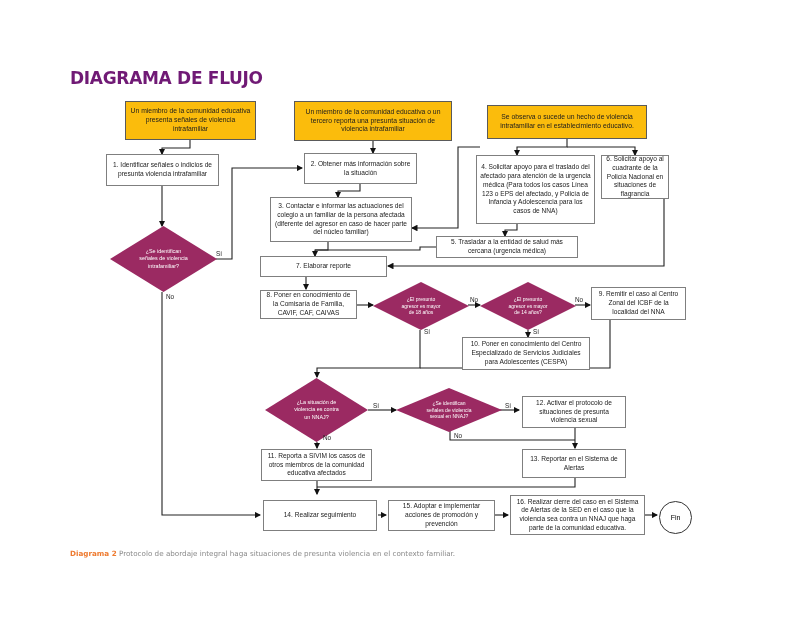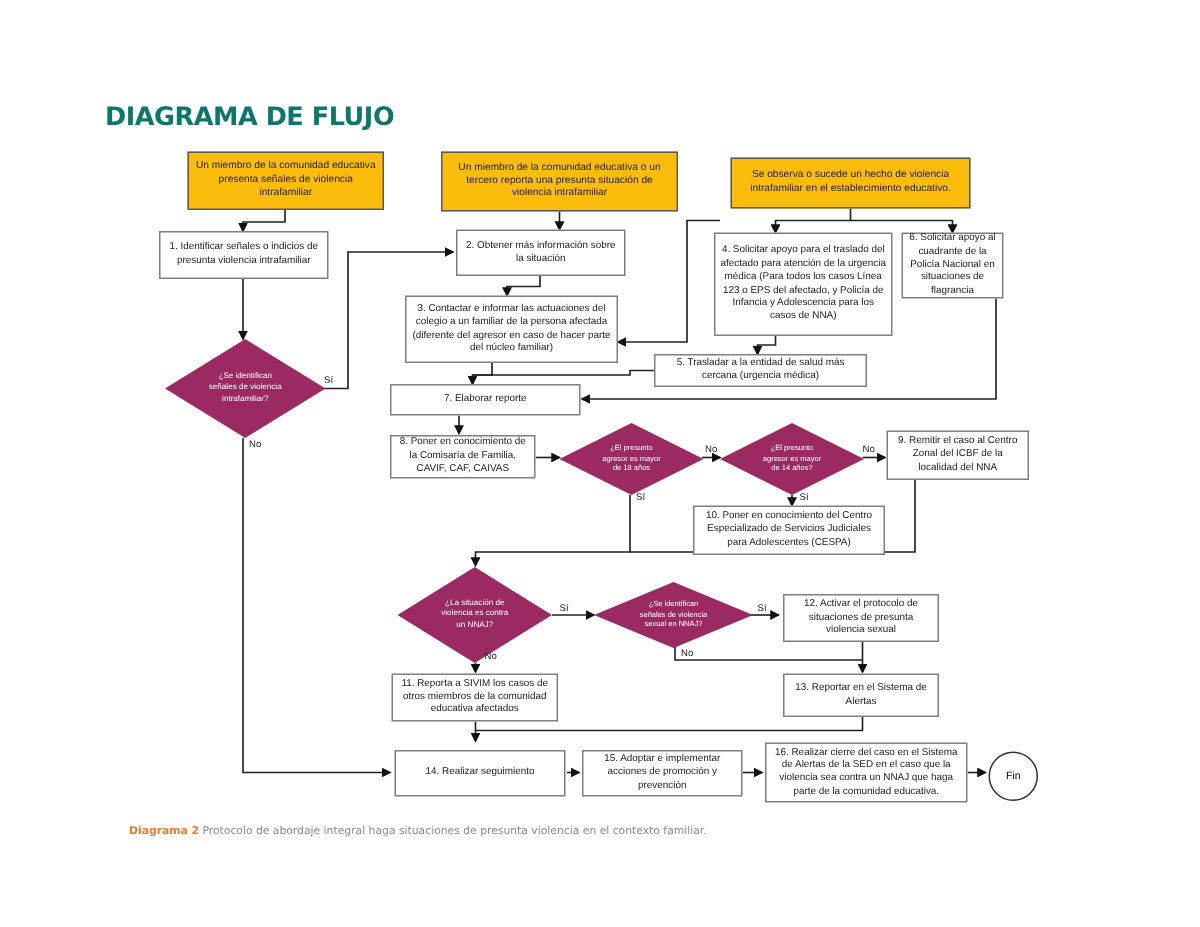--- a/index.html
+++ b/index.html
@@ -1,19 +1,19 @@
 <!DOCTYPE html>
 <html><head>
 <meta charset="utf-8">
 <style>
   html, body { margin:0; padding:0; background:#ffffff; }
   body { width:800px; height:618px; position:relative; overflow:hidden; font-family:"Liberation Sans", sans-serif; }
-  .title { position:absolute; left:70px; top:68px; font-family:"DejaVu Sans", sans-serif; font-weight:bold; font-size:17px; color:#0f766e; letter-spacing:-0.3px; }
+  .title { position:absolute; left:70px; top:68px; font-family:"DejaVu Sans", sans-serif; font-weight:bold; font-size:17px; color:#701a75; letter-spacing:-0.3px; }
   .caption { position:absolute; left:70px; top:549px; font-size:7.2px; color:#8a8a8a; font-family:"DejaVu Sans", sans-serif; }
-  .caption b { color:#ee7a2f;margin-left:16px; }
+  .caption b { color:#ee7a2f; }
   .box { position:absolute; box-sizing:border-box; border:1px solid #7f7f7f; background:#fff; display:flex; align-items:center; justify-content:center; text-align:center; font-size:6.6px; line-height:1.32; color:#222; padding:1px 3px; }
   .start { background:#fbbc0c; border:1px solid #5a5a5a; font-size:6.8px; color:#1d1d1d; }
   .dia { position:absolute; }
   .dia svg { position:absolute; left:0; top:0; width:100%; height:100%; }
   .dia .txt { position:absolute; left:0; top:0; width:100%; height:100%; display:flex; align-items:center; justify-content:center; text-align:center; color:#fff; font-size:5.4px; line-height:1.3; }
   .lbl { position:absolute; font-size:6.4px; color:#222; }
   .fin { position:absolute; left:659px; top:501px; width:33px; height:33px; border:1.3px solid #333; border-radius:50%; box-sizing:border-box; display:flex; align-items:center; justify-content:center; font-size:7px; background:#fff; }
   svg.lines { position:absolute; left:0; top:0; width:800px; height:618px; }
 </style>
 </head>

